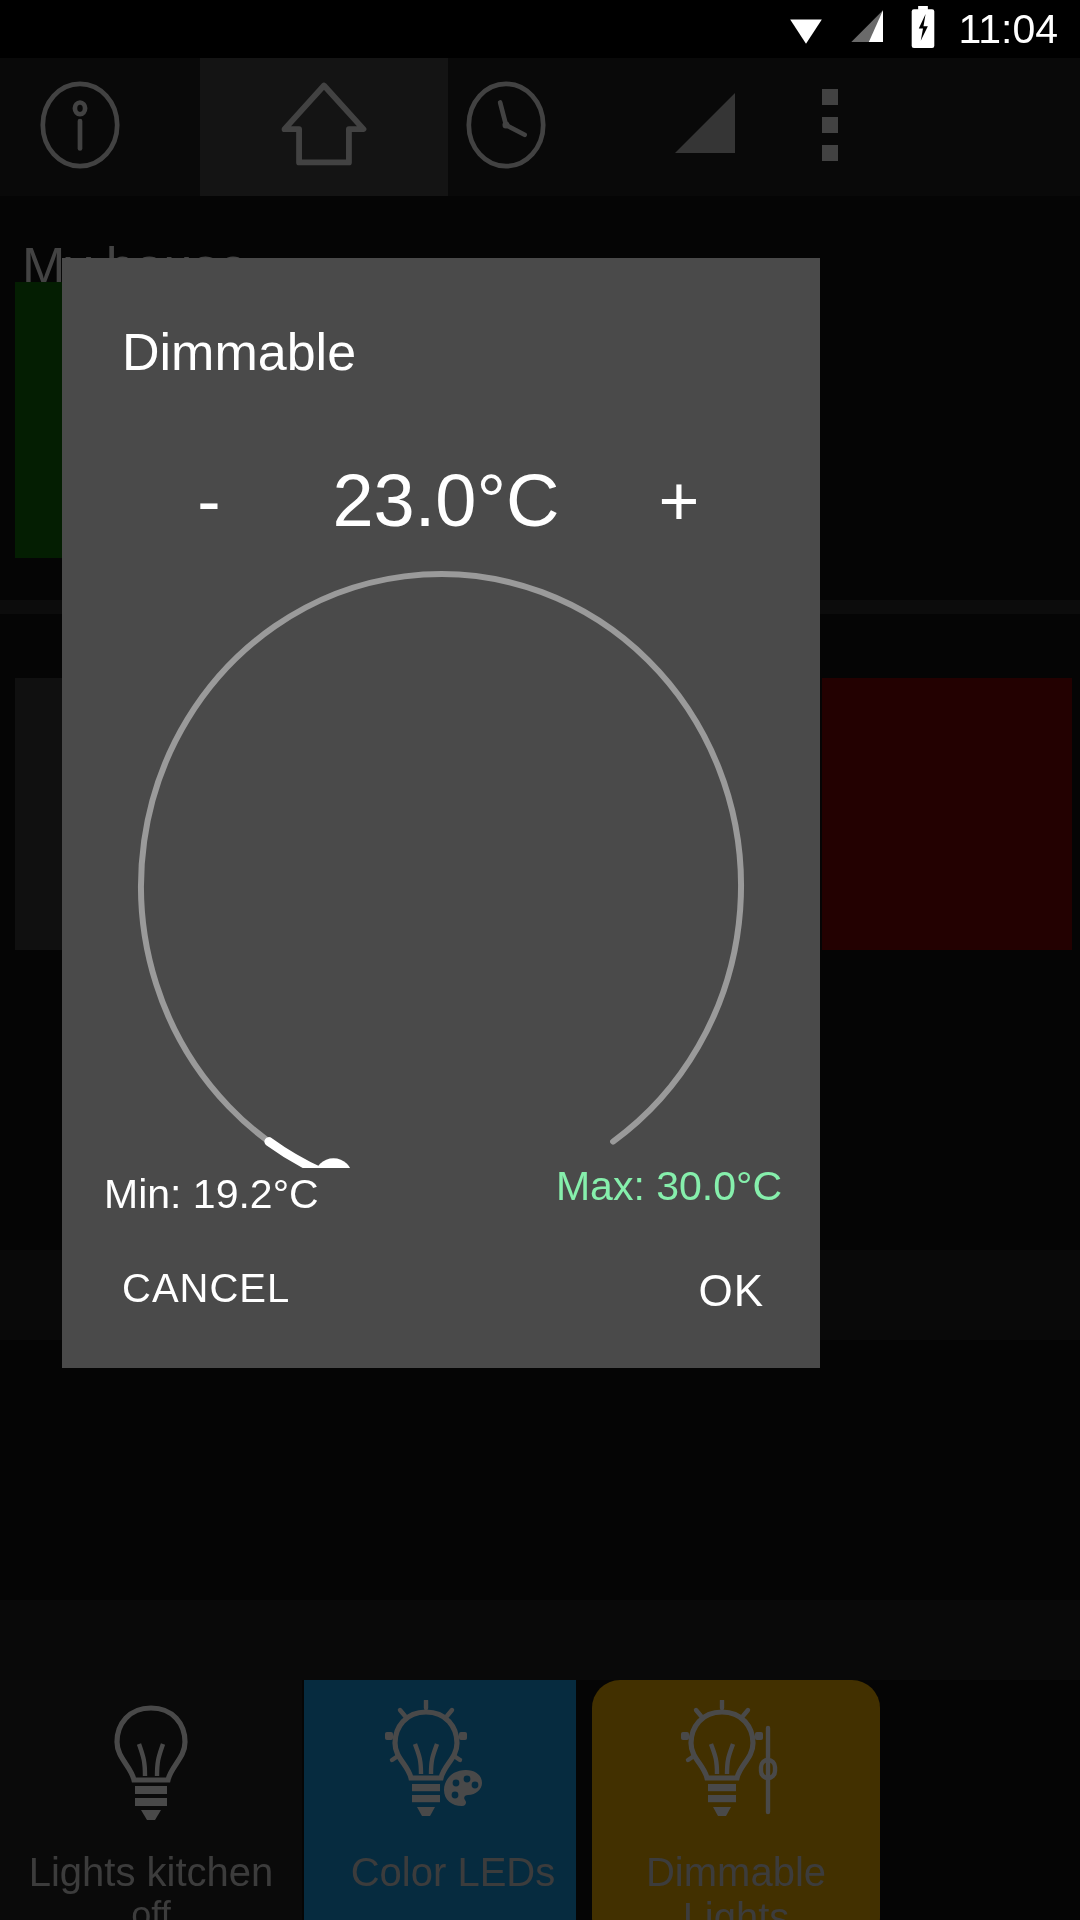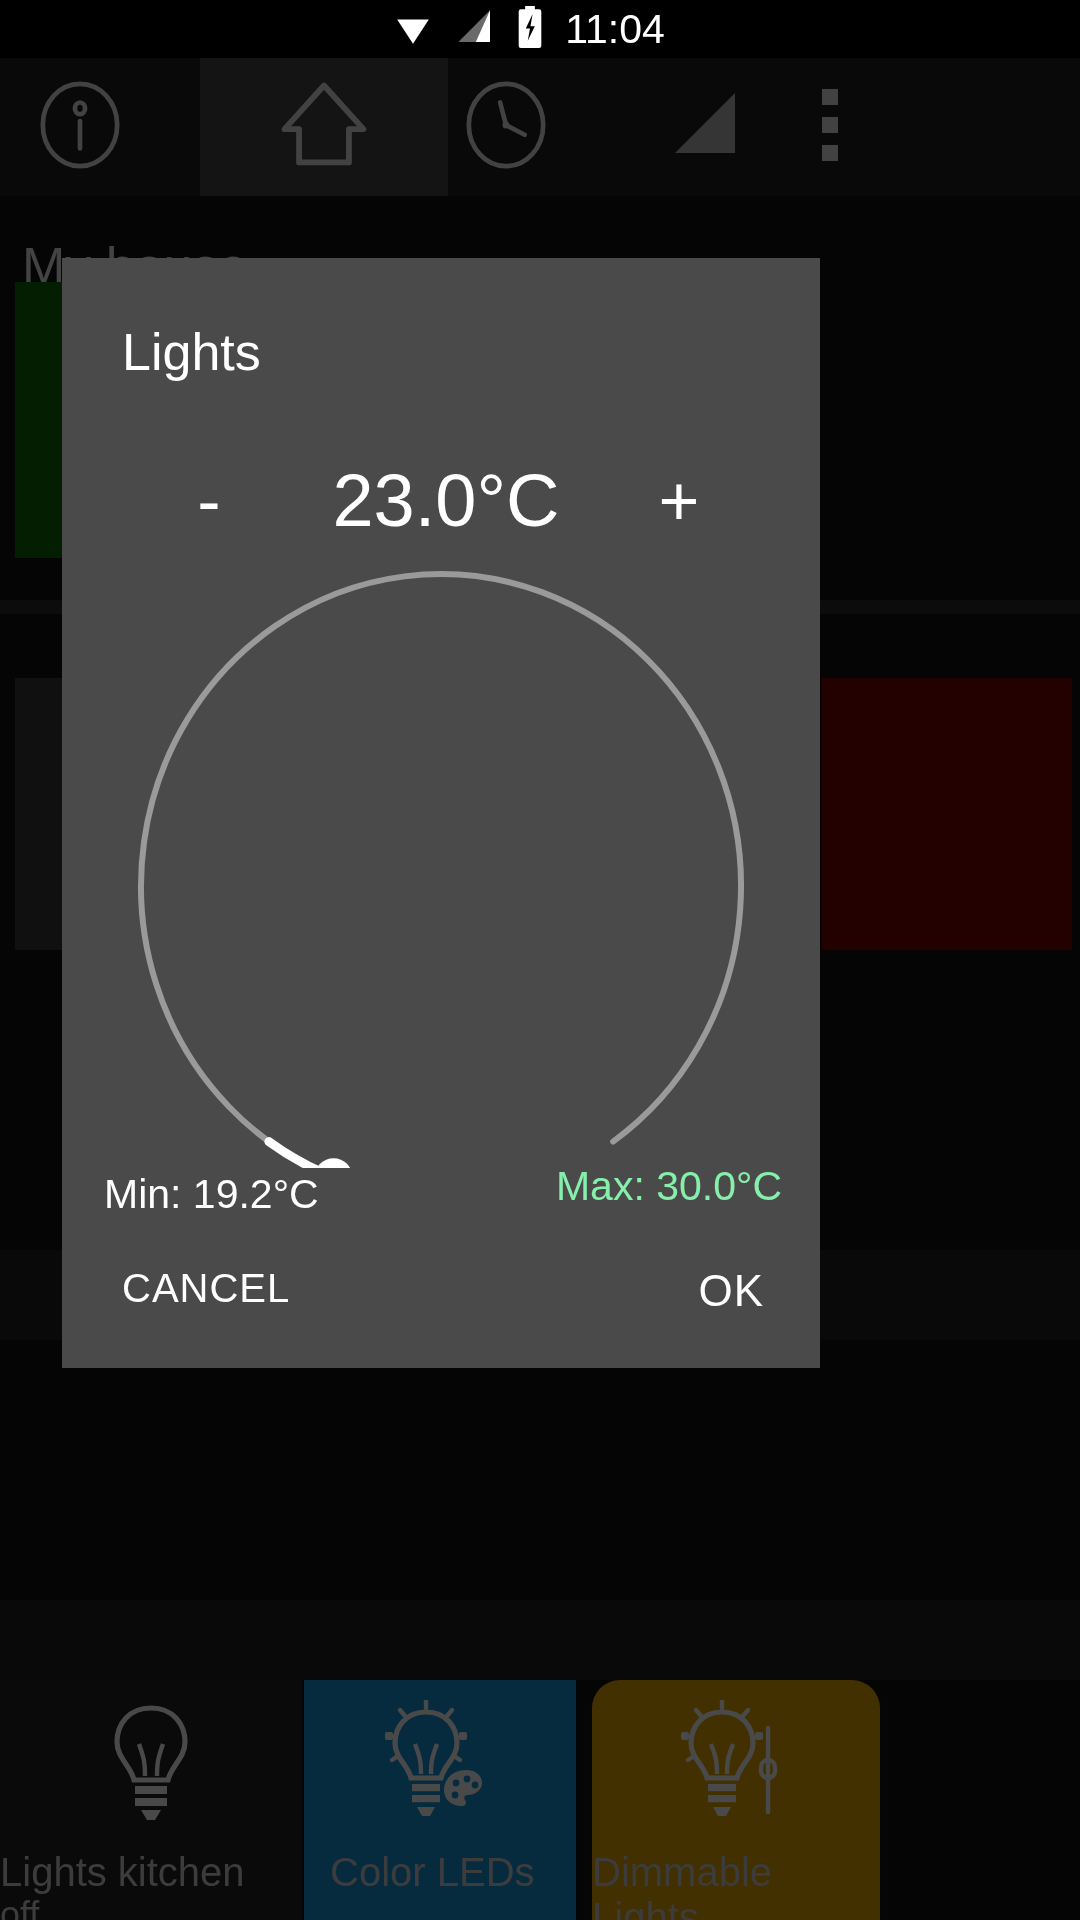--- a/index.html
+++ b/index.html
@@ -7,21 +7,21 @@
     width:1080px; height:1920px;
     background:#000;
     font-family:"Liberation Sans", sans-serif;
     overflow:hidden;
   }
   #screen { position:relative; width:1080px; height:1920px; background:#0b0b0b; }
 
   
   #status-bar {
     position:absolute; left:0; top:0; width:1080px; height:58px;
-    background:#000; display:flex; align-items:center; justify-content:center;
+    background:#000; display:flex; align-items:center; justify-content:flex-end;
     padding-right:22px; gap:22px;
   }
   #status-bar .si { display:block; }
   #clock-text { color:#fff; font-size:41px; letter-spacing:0px; line-height:1; font-weight:400; }
 
   
   #toolbar {
     position:absolute; left:0; top:58px; width:1080px; height:138px;
     background:#131313;
   }
@@ -33,21 +33,21 @@
 
   
   #page-title {
     position:absolute; left:22px; top:240px;
     color:#8c8c8c; font-size:52px; line-height:1;
   }
 
   
   .bg-tile { position:absolute; }
   .tile-label {
-    position:absolute; left:0; right:0; 
+    position:absolute; left:0; right:0; text-align:center;
     color:#7d7d7d; font-size:40px; line-height:1.12;
   }
   .tile-icon { position:absolute; left:0; right:0; display:flex; justify-content:center; }
 
   
   #scrim { position:absolute; left:0; top:0; width:1080px; height:1920px; background:rgba(0,0,0,0.52); }
 
   
   #dialog {
     position:absolute; left:62px; top:258px; width:758px; height:1110px;
@@ -240,21 +240,21 @@
         <rect x="5" y="0" width="6" height="2.4" fill="#ffffff"></rect>
         <rect x="1" y="2" width="14" height="24" rx="1.4" fill="#ffffff"></rect>
         <path d="M9.6 5 L5.4 14 L8 14 L6.6 21.5 L11 12.5 L8.3 12.5 Z" fill="#000000"></path>
       </svg>
     </span>
     <span id="clock-text">11:04</span>
   </div>
 
   <div id="dialog">
 
-    <div id="dialog-title">Lights</div>
+    <div id="dialog-title">Dimmable</div>
 
     <div id="temp-row">
       <div id="temp-minus">-</div>
       <div id="temp-value">23.0°C</div>
       <div id="temp-plus">+</div>
     </div>
 
     <div id="arc-wrap">
       <svg width="758" height="620" viewBox="0 0 758 620">
 

